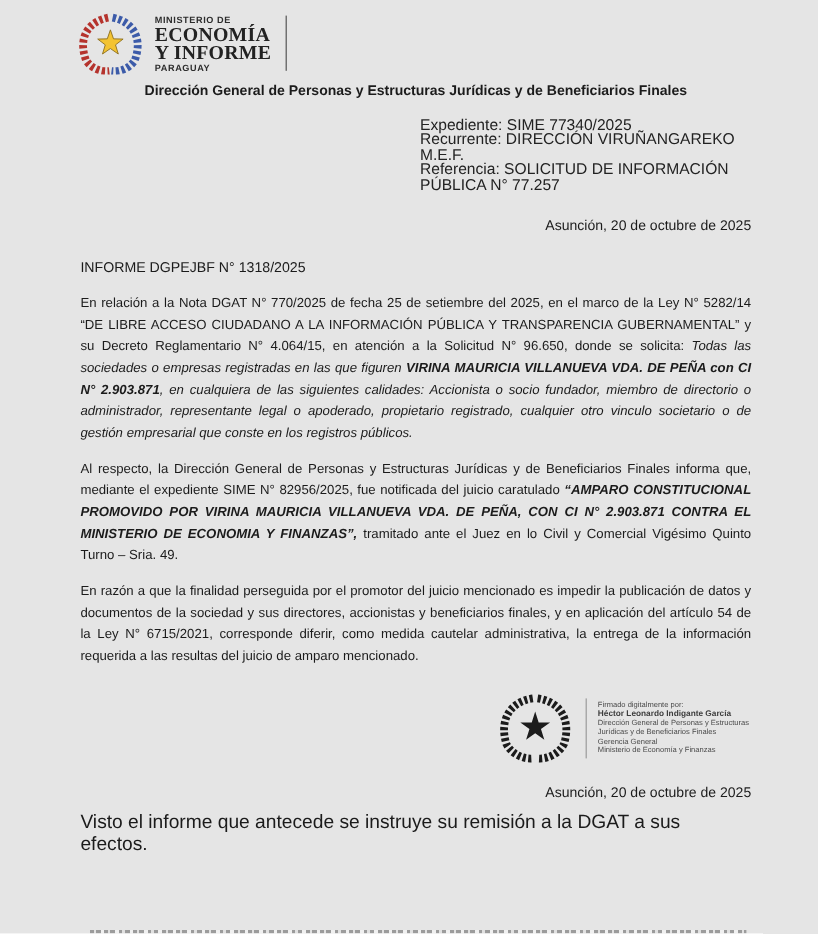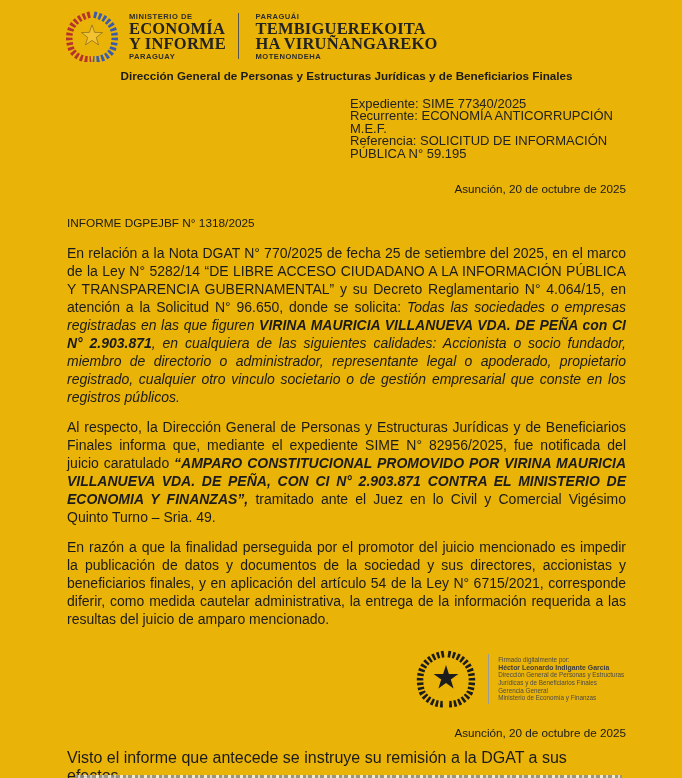--- a/index.html
+++ b/index.html
@@ -1,21 +1,21 @@
 <!DOCTYPE html>
 <html><head>
 <meta charset="utf-8">
 <style>
   * { box-sizing: border-box; }
   html, body { margin: 0; padding: 0; background: #ffffff; }
   .page {
     position: relative;
     width: 682px;
     height: 778px;
-    background: #eab308;
+    background: #e5e5e5;
     font-family: "Liberation Sans", sans-serif;
     color: #1b1b1b;
     overflow: hidden;
   }
   .content {
     position: absolute;
     left: 67px;
     right: 56px;
     top: 0;
   }
@@ -63,21 +63,21 @@
     margin-top: 16px;
     font-size: 13px;
     line-height: 12.4px;
     color: #222;
   }
   
   .date-top { text-align: right; margin-top: 22px; font-size: 11.7px; }
   .informe-num { font-weight: normal; margin-top: 21px; font-size: 11.8px; }
   p.body-p {
     margin: 12px 0 0 0;
-    font-size: 14px;
+    font-size: 11px;
     line-height: 18px;
     text-align: justify;
   }
   p.body-p.first { margin-top: 14px; }
   .it { font-style: italic; }
   .bi { font-style: italic; font-weight: bold; }
   
   .sig-row {
     display: flex;
     align-items: center;
@@ -127,34 +127,28 @@
           <polygon points="32,16 34.8,24.1 43.4,24.3 36.6,29.5 39.1,37.7 32,32.8 24.9,37.7 27.4,29.5 20.6,24.3 29.2,24.1" fill="#f3c332" stroke="#8a6d1d" stroke-width="0.8"></polygon>
         </svg>
       </div>
       <div class="logo-block">
         <div class="logo-small">MINISTERIO DE</div>
         <div class="logo-big">ECONOMÍA</div>
         <div class="logo-big">Y INFORME</div>
         <div class="logo-small">PARAGUAY</div>
       </div>
       <div class="logo-divider"></div>
-      <div class="logo-block">
-        <div class="logo-small">PARAGUÁI</div>
-        <div class="logo-big">TEMBIGUEREKOITA</div>
-        <div class="logo-big">HA VIRUÑANGAREKO</div>
-        <div class="logo-small">MOTENONDEHA</div>
-      </div>
     </div>
 
     <div class="doc-title">Dirección General de Personas y Estructuras Jurídicas y de Beneficiarios Finales</div>
 
     <div class="meta">
       <div>Expediente: SIME 77340/2025</div>
-      <div>Recurrente: ECONOMÍA ANTICORRUPCIÓN M.E.F.</div>
-      <div>Referencia: SOLICITUD DE INFORMACIÓN PÚBLICA N° 59.195</div>
+      <div>Recurrente: DIRECCIÓN VIRUÑANGAREKO M.E.F.</div>
+      <div>Referencia: SOLICITUD DE INFORMACIÓN PÚBLICA N° 77.257</div>
     </div>
 
     <div class="date-top">Asunción, 20 de octubre de 2025</div>
 
     <div class="informe-num">INFORME DGPEJBF N° 1318/2025</div>
 
     <p class="body-p first"><span>En relación a la Nota DGAT N° 770/2025 de fecha 25 de setiembre del 2025, en el marco de la Ley N° 5282/14 “DE LIBRE ACCESO CIUDADANO A LA INFORMACIÓN PÚBLICA Y TRANSPARENCIA GUBERNAMENTAL” y su Decreto Reglamentario N° 4.064/15, en atención a la Solicitud N° 96.650, donde se solicita: </span><span class="it">Todas las sociedades o empresas registradas en las que figuren </span><span class="bi">VIRINA MAURICIA VILLANUEVA VDA. DE PEÑA con CI N° 2.903.871</span><span class="it">, en cualquiera de las siguientes calidades: Accionista o socio fundador, miembro de directorio o administrador, representante legal o apoderado, propietario registrado, cualquier otro vinculo societario o de gestión empresarial que conste en los registros públicos.</span></p>
 
     <p class="body-p"><span>Al respecto, la Dirección General de Personas y Estructuras Jurídicas y de Beneficiarios Finales informa que, mediante el expediente SIME N° 82956/2025, fue notificada del juicio caratulado </span><span class="bi">“AMPARO CONSTITUCIONAL PROMOVIDO POR VIRINA MAURICIA VILLANUEVA VDA. DE PEÑA, CON CI N° 2.903.871 CONTRA EL MINISTERIO DE ECONOMIA Y FINANZAS”,</span><span> tramitado ante el Juez en lo Civil y Comercial Vigésimo Quinto Turno – Sria. 49.</span></p>
 

